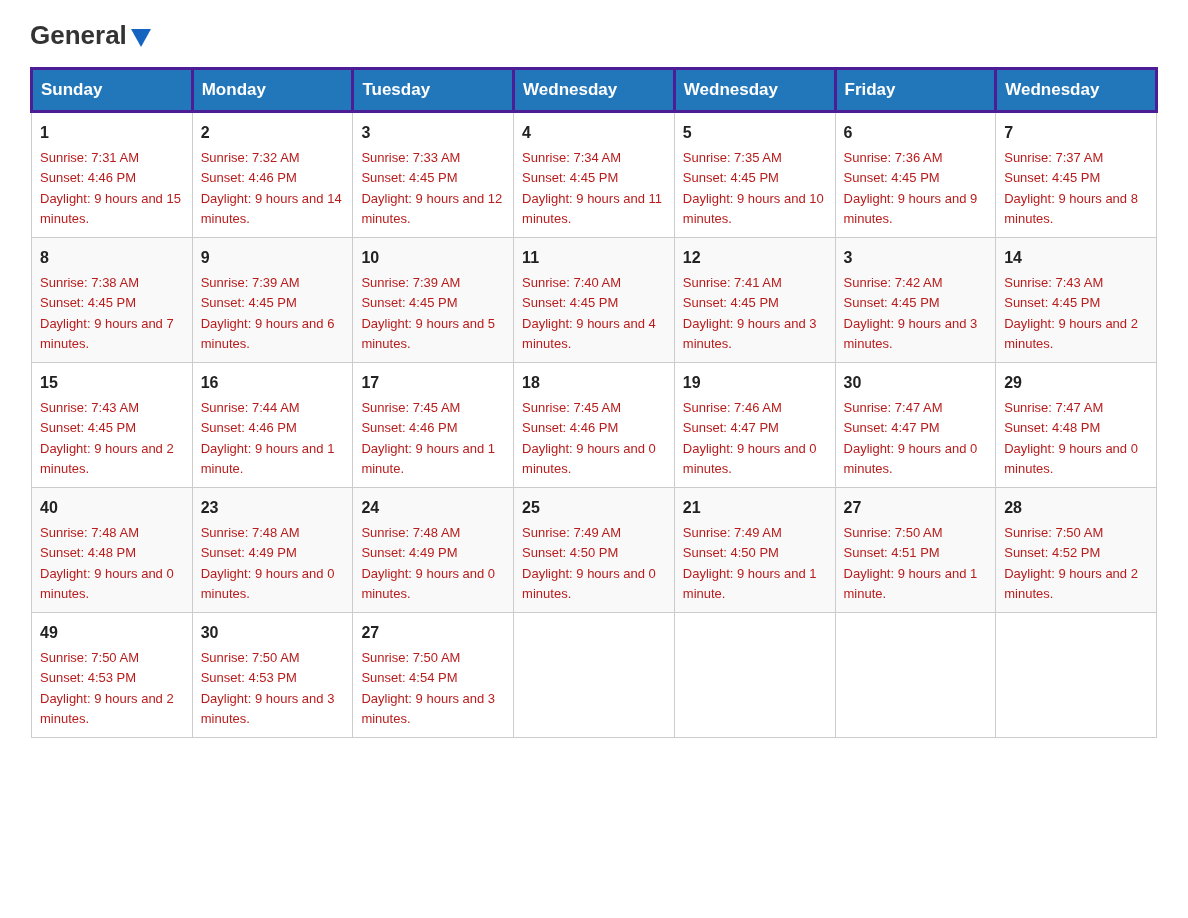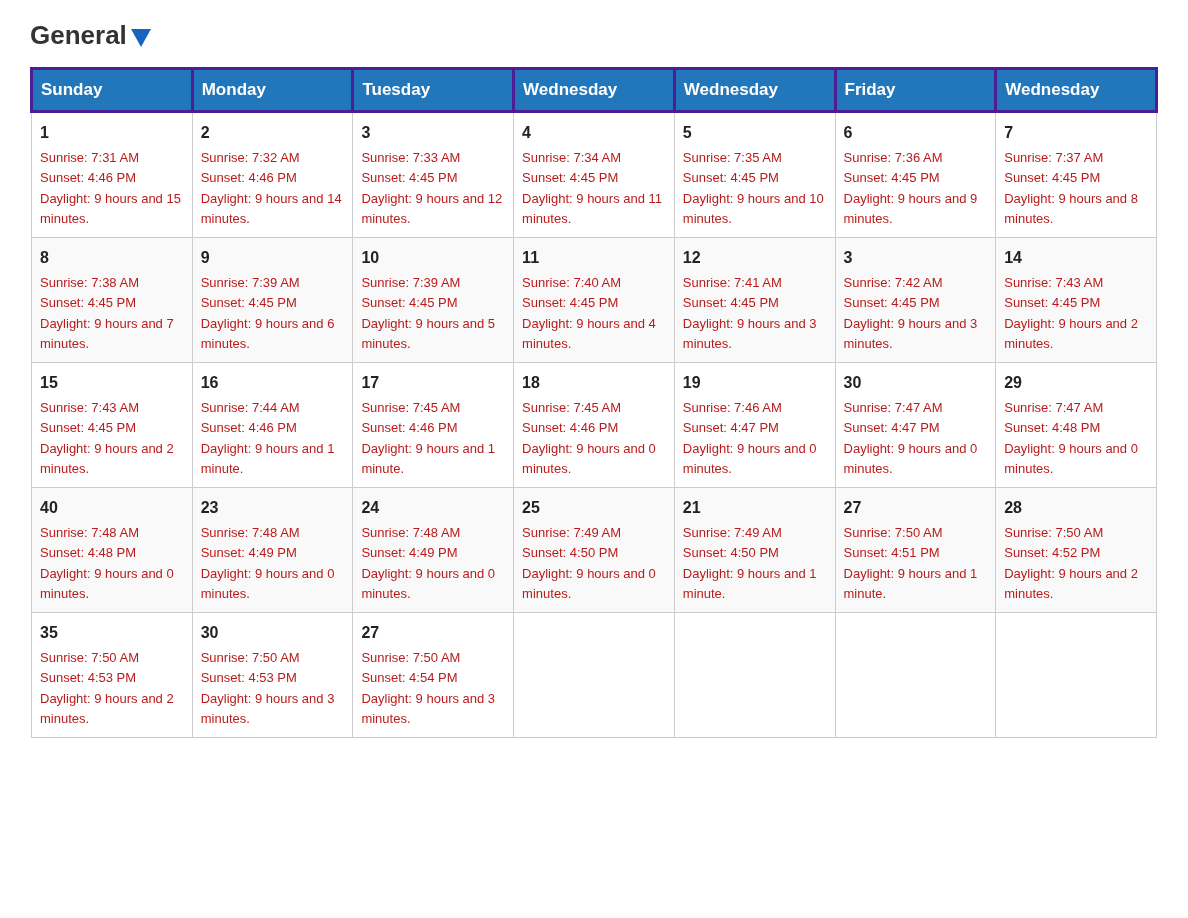--- a/index.html
+++ b/index.html
@@ -164,21 +164,21 @@
       <tr>
         <td><span class="day-num">40</span><span class="day-info">Sunrise: 7:48 AM<br>Sunset: 4:48 PM<br>Daylight: 9 hours and 0 minutes.</span></td>
         <td><span class="day-num">23</span><span class="day-info">Sunrise: 7:48 AM<br>Sunset: 4:49 PM<br>Daylight: 9 hours and 0 minutes.</span></td>
         <td><span class="day-num">24</span><span class="day-info">Sunrise: 7:48 AM<br>Sunset: 4:49 PM<br>Daylight: 9 hours and 0 minutes.</span></td>
         <td><span class="day-num">25</span><span class="day-info">Sunrise: 7:49 AM<br>Sunset: 4:50 PM<br>Daylight: 9 hours and 0 minutes.</span></td>
         <td><span class="day-num">21</span><span class="day-info">Sunrise: 7:49 AM<br>Sunset: 4:50 PM<br>Daylight: 9 hours and 1 minute.</span></td>
         <td><span class="day-num">27</span><span class="day-info">Sunrise: 7:50 AM<br>Sunset: 4:51 PM<br>Daylight: 9 hours and 1 minute.</span></td>
         <td><span class="day-num">28</span><span class="day-info">Sunrise: 7:50 AM<br>Sunset: 4:52 PM<br>Daylight: 9 hours and 2 minutes.</span></td>
       </tr>
       <tr>
-        <td><span class="day-num">35</span><span class="day-info">Sunrise: 7:50 AM<br>Sunset: 4:53 PM<br>Daylight: 9 hours and 2 minutes.</span></td>
+        <td><span class="day-num">49</span><span class="day-info">Sunrise: 7:50 AM<br>Sunset: 4:53 PM<br>Daylight: 9 hours and 2 minutes.</span></td>
         <td><span class="day-num">30</span><span class="day-info">Sunrise: 7:50 AM<br>Sunset: 4:53 PM<br>Daylight: 9 hours and 3 minutes.</span></td>
         <td><span class="day-num">27</span><span class="day-info">Sunrise: 7:50 AM<br>Sunset: 4:54 PM<br>Daylight: 9 hours and 3 minutes.</span></td>
         <td class="empty-cell"></td>
         <td class="empty-cell"></td>
         <td class="empty-cell"></td>
         <td class="empty-cell"></td>
       </tr>
     </tbody>
 </table>
 

